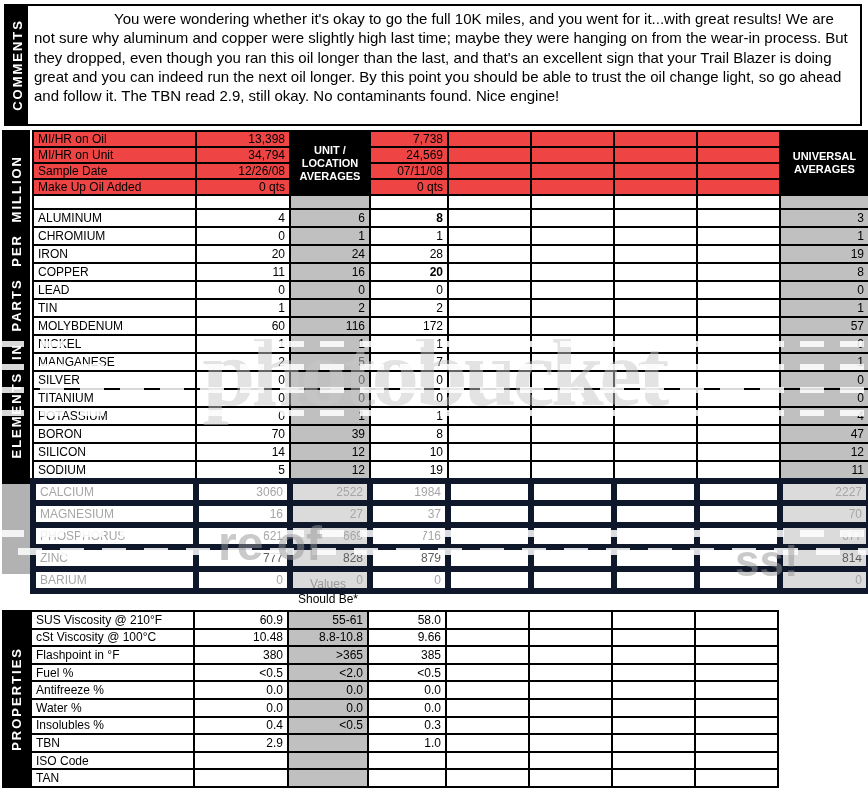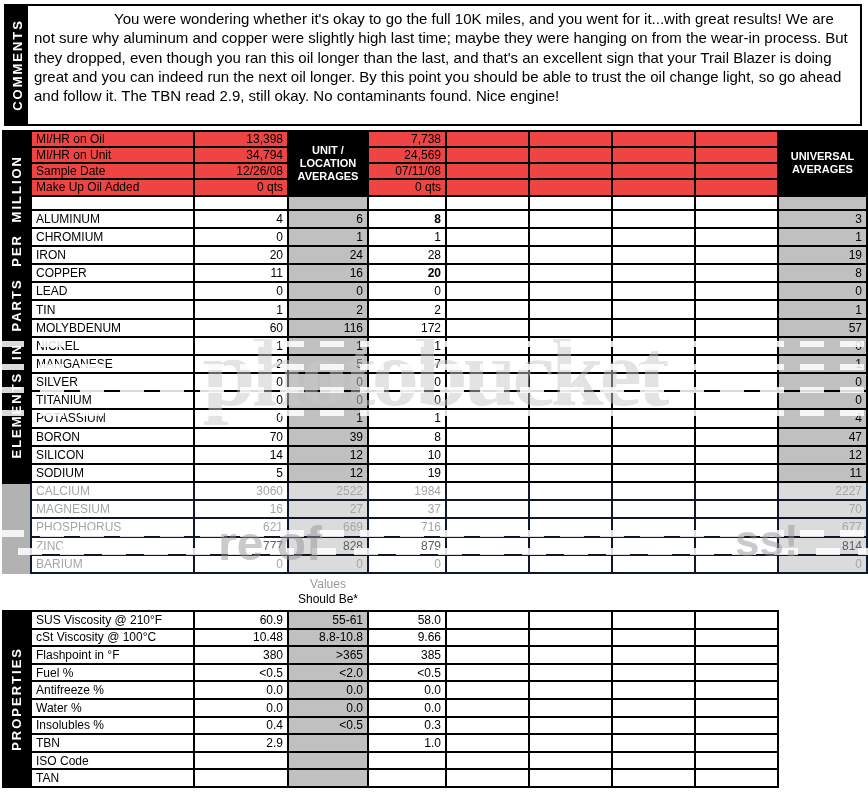--- a/index.html
+++ b/index.html
@@ -34,21 +34,21 @@
   .g{background:#c0c0c0;}
   .blackhead{
     background:#000;color:#fff;font-weight:bold;font-size:11px;
     text-align:center;line-height:13px;white-space:normal;padding:0 5px;
   }
   tr.info-row td{background:#ef4444;height:13px;}
   tr.info-row td.blackhead{background:#000;}
   tr.blank-row td{height:12px;background:#fff;}
   tr.blank-row td.g{background:#c0c0c0;}
   tr.elem-row td{height:16px;}
-  tr.faded td{border:2px solid #0f172a;color:#a6a6a6;}
+  tr.faded td{border:6px solid #0f172a;color:#a6a6a6;}
   tr.faded td.g{background:#dbdbdb;}
   tr.darkvals td.val{color:#5e5e5e;}
   .b{font-weight:bold;}
   
   #elements-wrap{left:2px;top:130px;}
   #elements-sidebar{width:28px;display:flex;flex-direction:column;}
   #elements-sidebar .black{height:354px;background:#000;display:flex;align-items:center;justify-content:center;}
   #elements-sidebar .gray{height:90px;background:#b2b2b2;}
   #elements-table{width:836px;}
   #elements-side-label{word-spacing:6px;}
@@ -74,21 +74,21 @@
   .dash{
     position:absolute;left:0;width:868px;height:6px;pointer-events:none;z-index:6;
     background:repeating-linear-gradient(90deg,
       rgba(255,255,255,0.85) 0 24px, rgba(255,255,255,0) 24px 40px);
   }
   #wm-frag-left{
     position:absolute;left:218px;top:516px;z-index:6;pointer-events:none;
     font-size:48px;font-weight:bold;color:rgba(150,150,150,0.5);
   }
   #wm-frag-right{
-    position:absolute;left:735px;top:516px;z-index:6;pointer-events:none;
+    position:absolute;left:735px;top:536px;z-index:6;pointer-events:none;
     font-size:44px;font-weight:bold;color:rgba(150,150,150,0.5);
   }
 </style>
 </head>
 <body>
 
 <div id="comments-box">
   <div id="comments-bar" class="sidebar">
     <span class="vtext">COMMENTS</span>
   </div>

